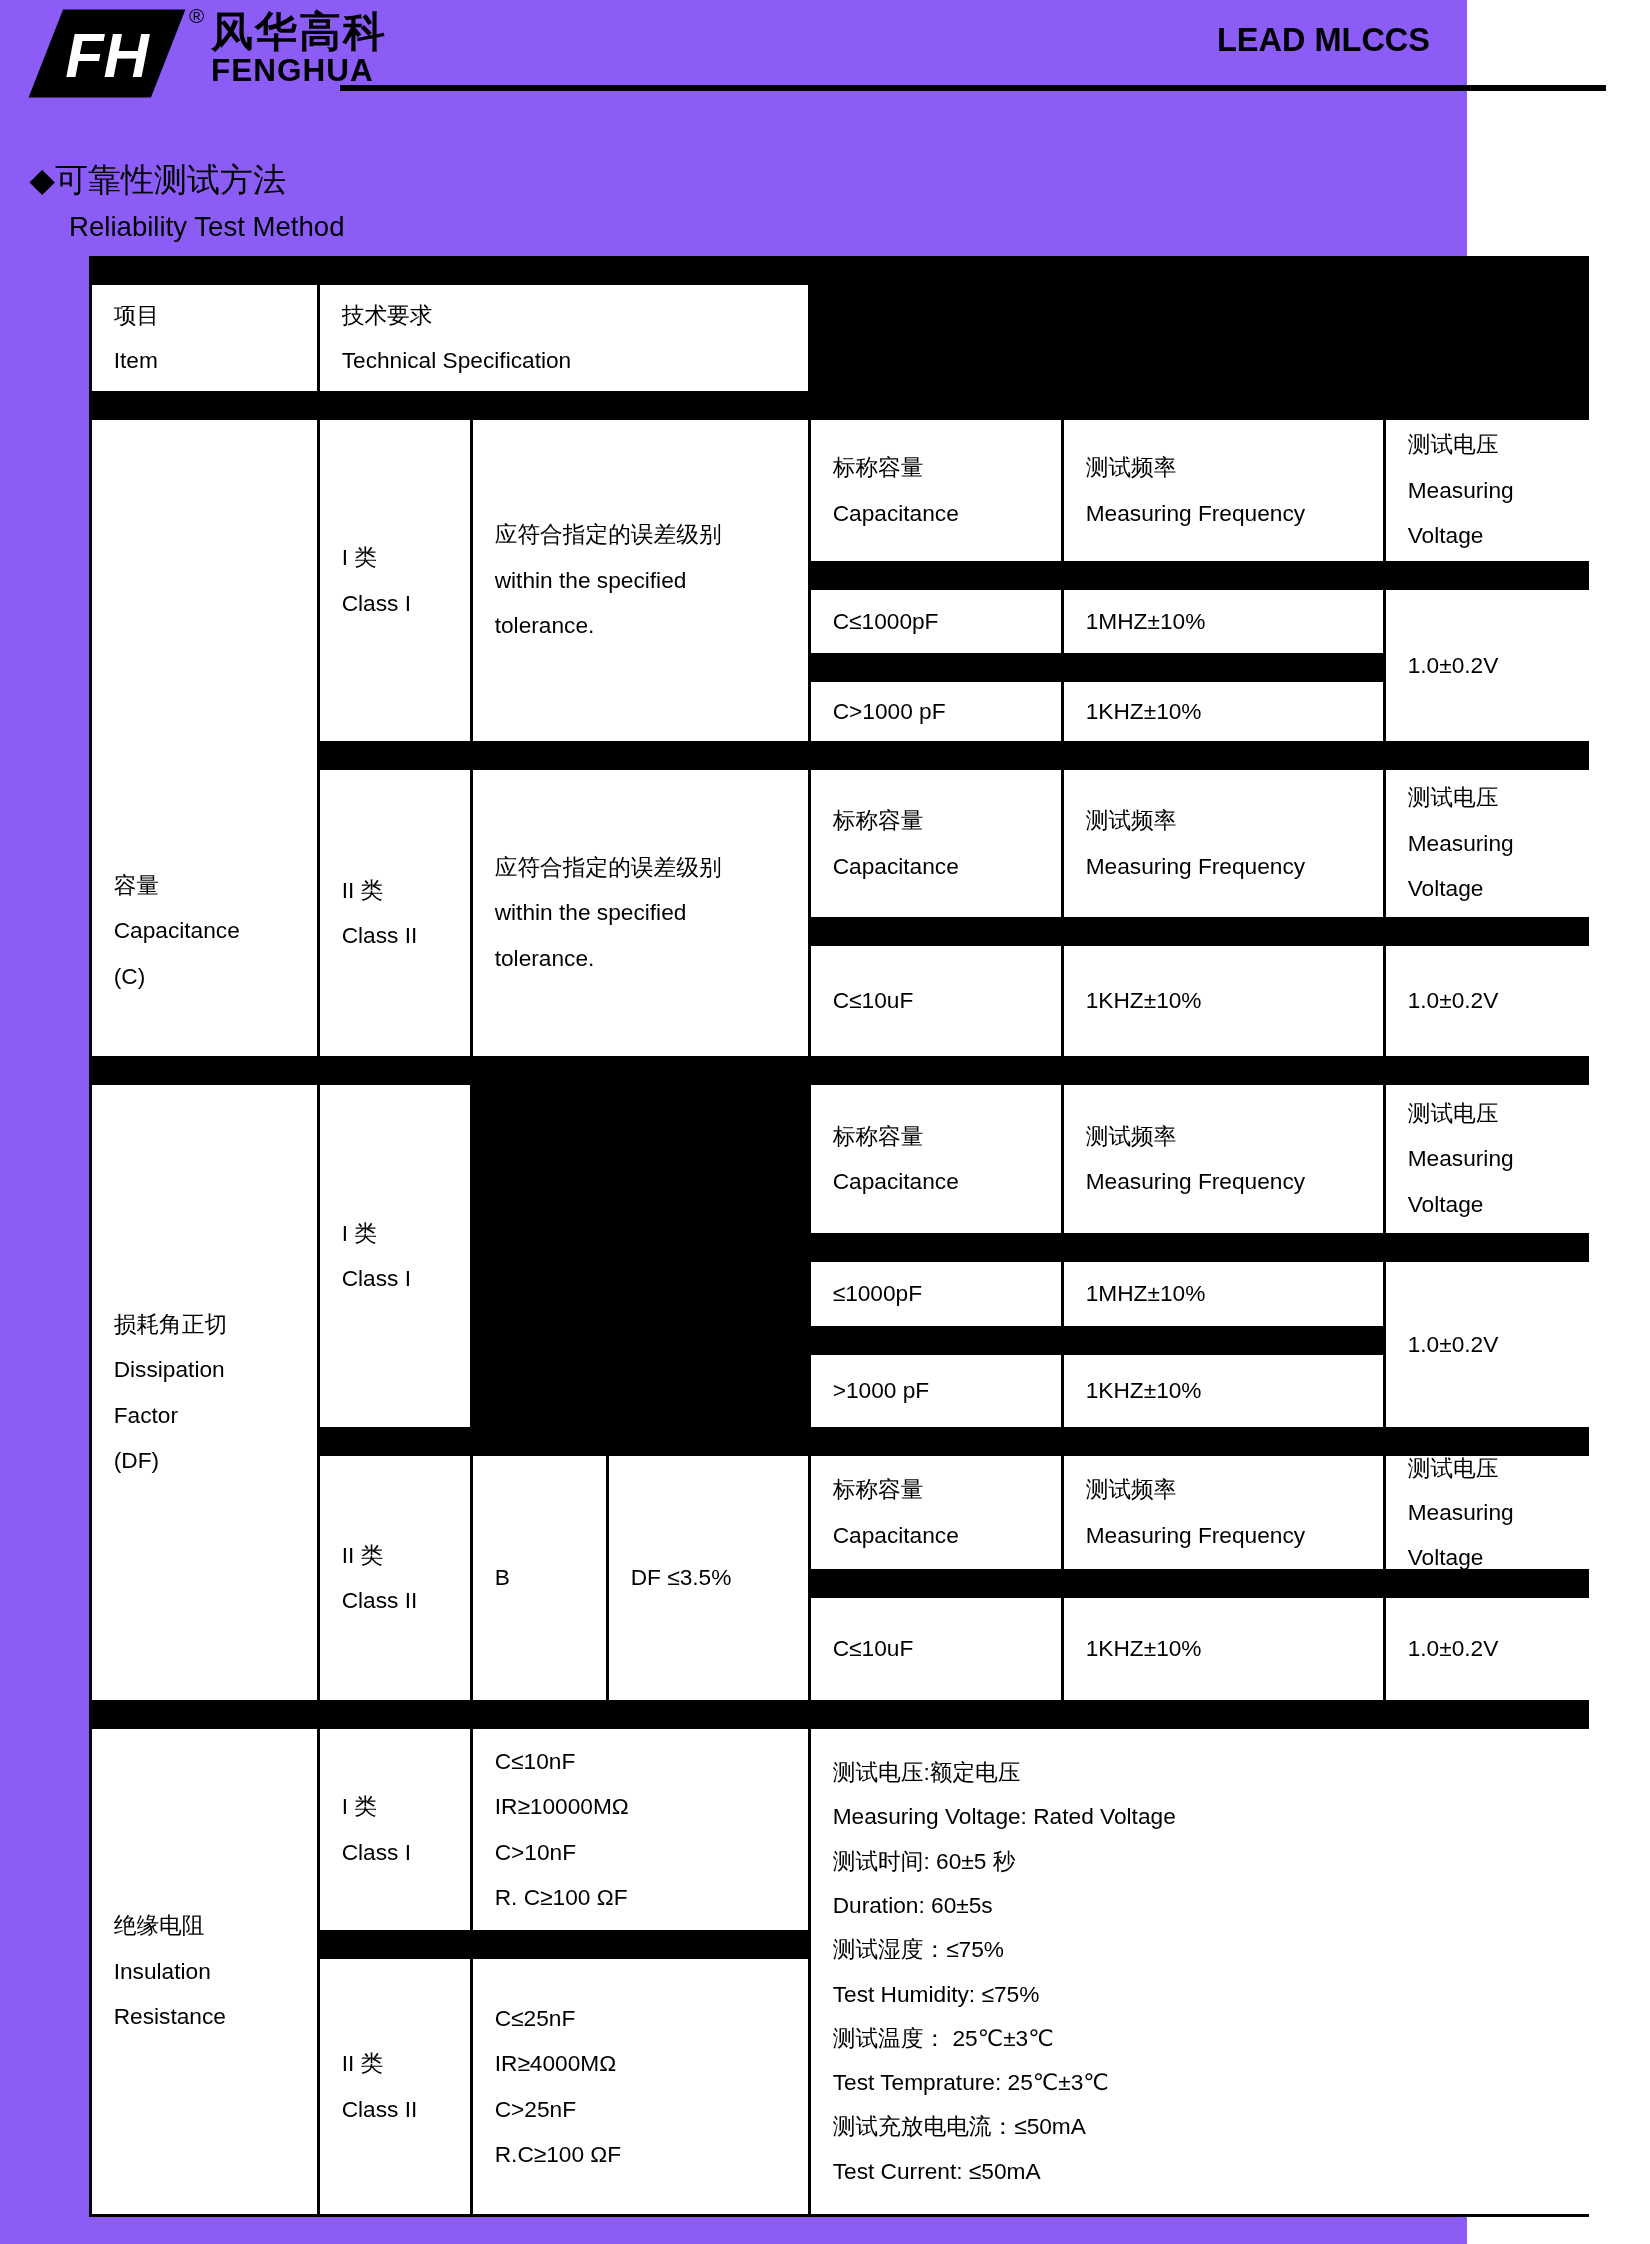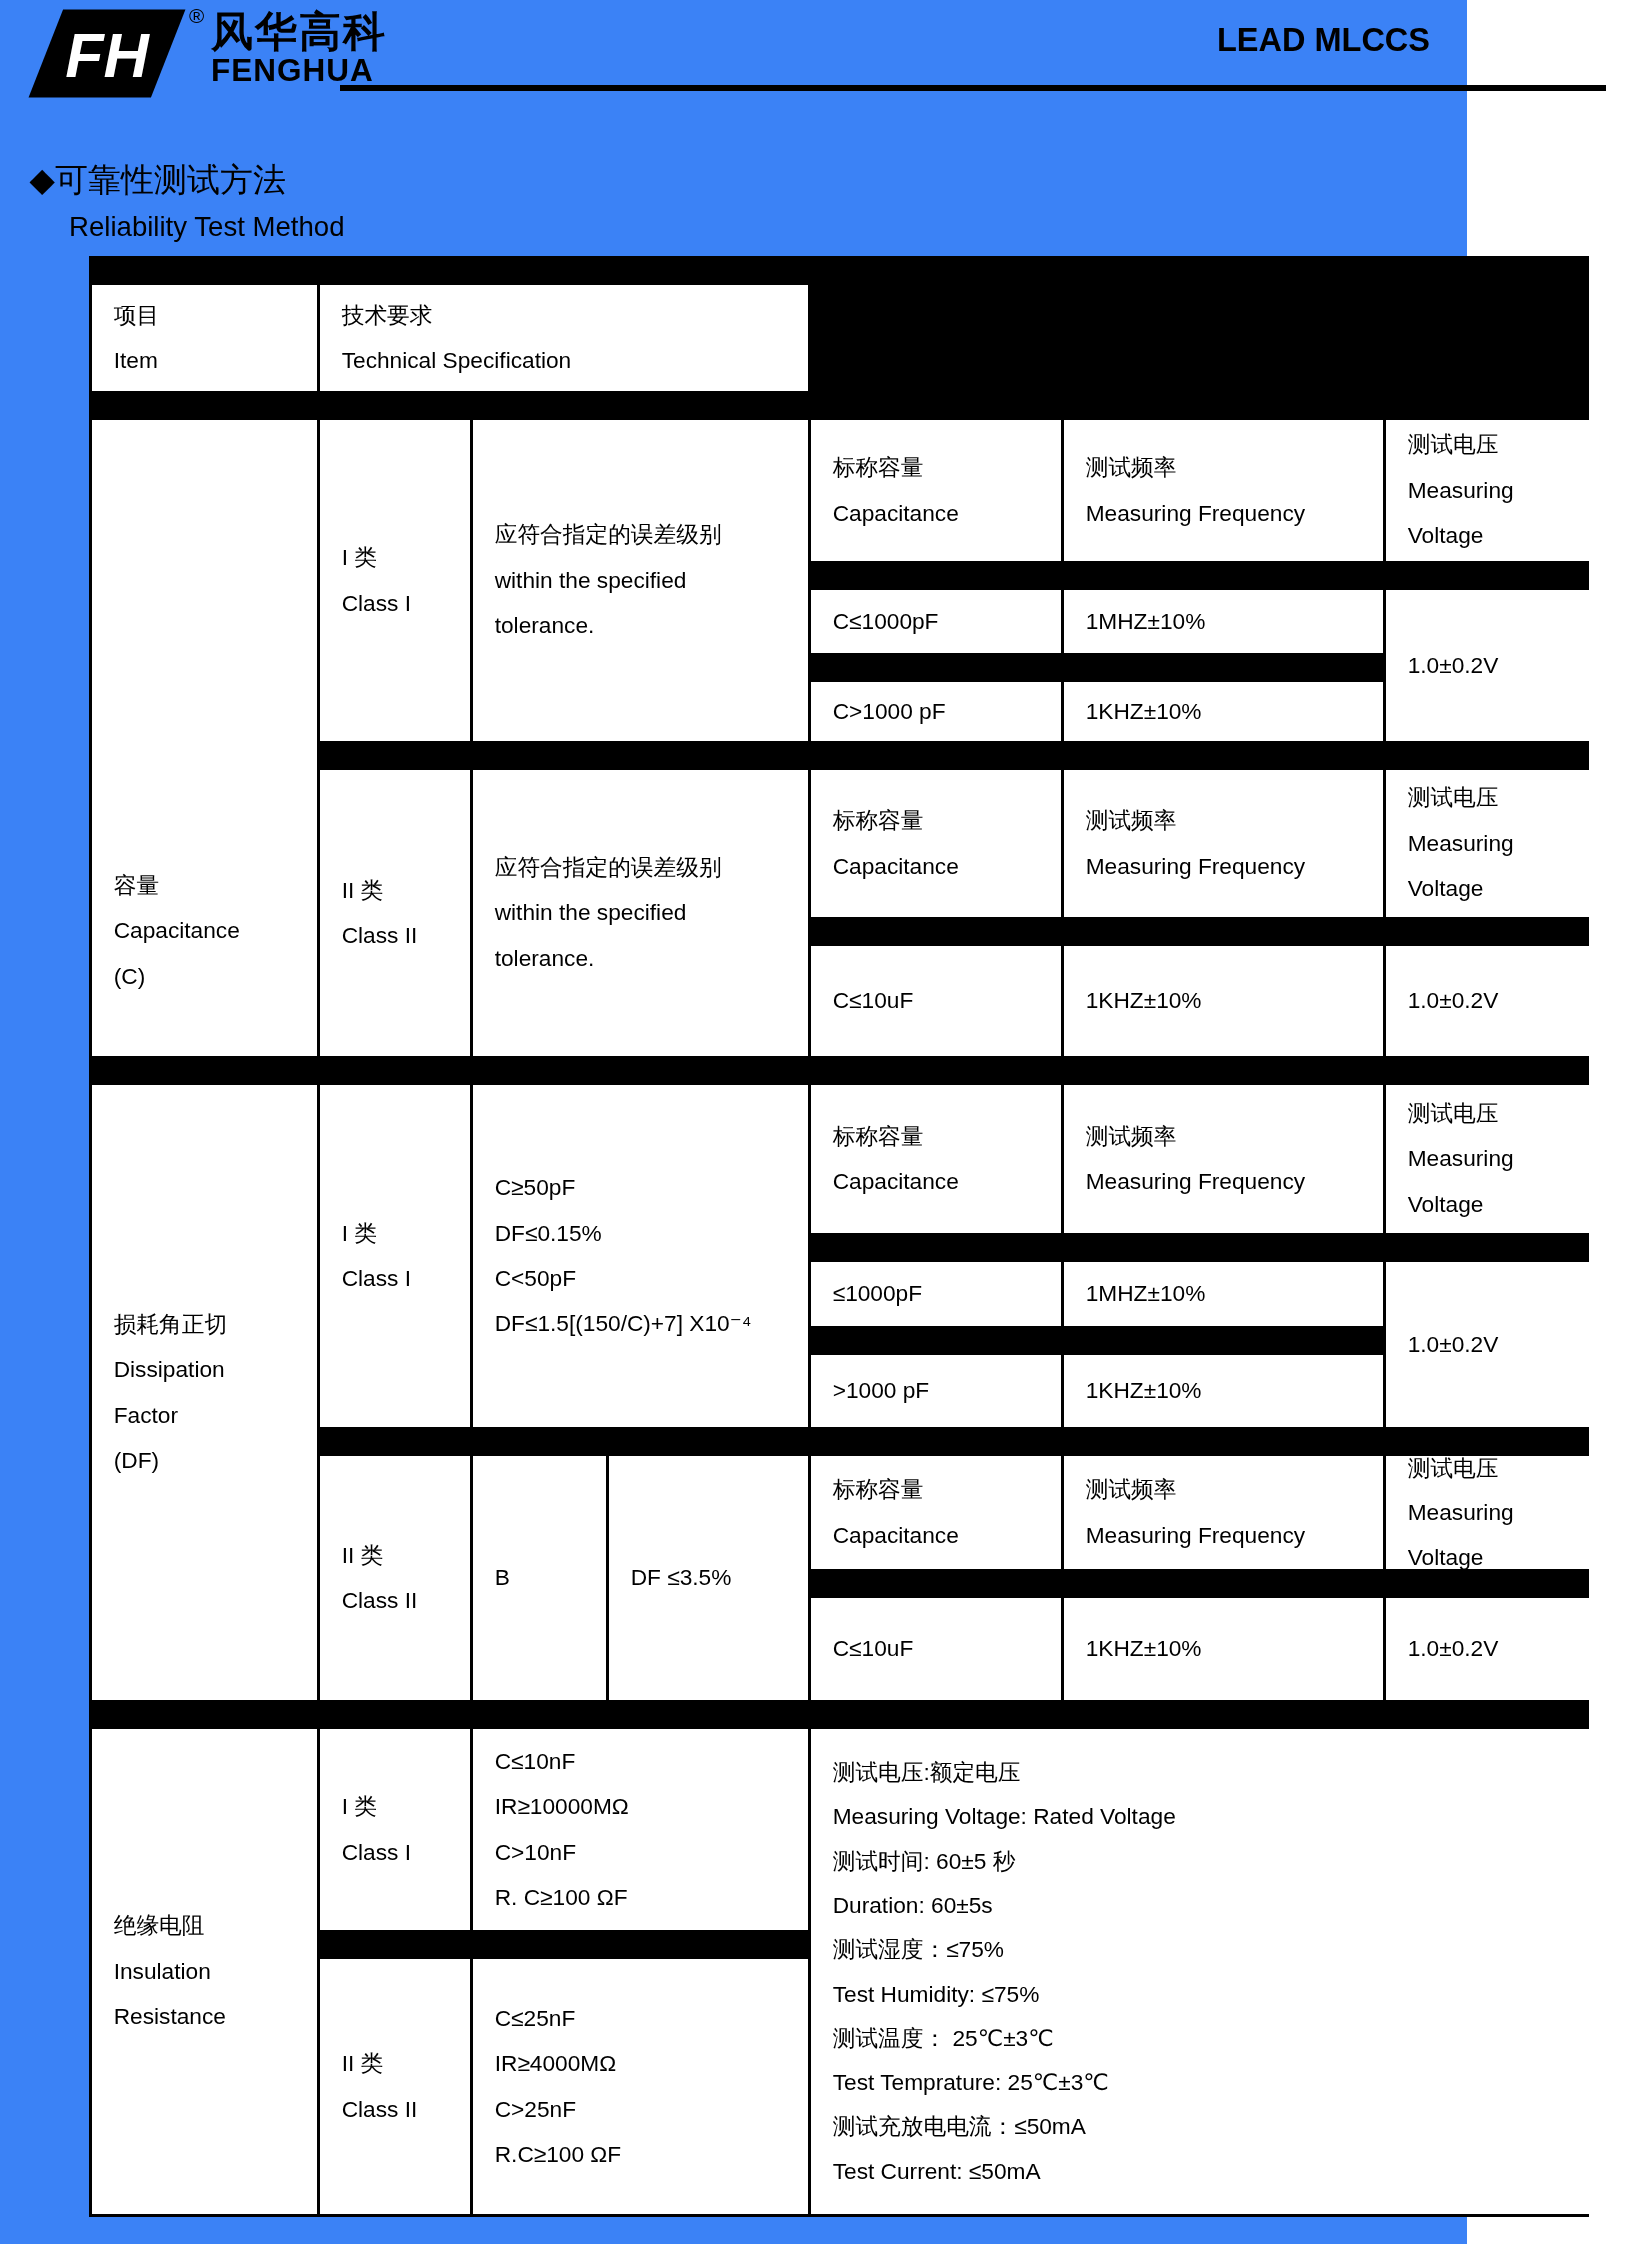--- a/index.html
+++ b/index.html
@@ -1,19 +1,19 @@
 <!DOCTYPE html>
 <html><head>
 <meta charset="utf-8">
 <style>
   html,body{margin:0;padding:0;background:#fff;}
   #page{
     position:relative;
     width:1467px;height:2245px;
-    background:#3b82f6;
+    background:#8b5cf6;
     font-family:"Liberation Sans","DejaVu Sans",sans-serif;
     color:#000;
   }
   
   #logo{position:absolute;left:27.6px;top:7.9px;}
   #reg-mark{position:absolute;left:189px;top:3.9px;font-size:20.7px;}
   #brand{position:absolute;left:211px;top:9.9px;line-height:1.05;}
   #brand .cn{font-size:42px;font-weight:bold;letter-spacing:2px;}
   #brand .en{font-size:31.5px;font-weight:600;letter-spacing:1px;}
   #product-line{position:absolute;right:37px;top:21.7px;font-size:32.5px;font-weight:bold;}
@@ -110,24 +110,20 @@
     <div class="cell" style="grid-area:6/5/7/6">C≤10uF</div>
     <div class="cell" style="grid-area:6/6/7/7">1KHZ±10%</div>
     <div class="cell" style="grid-area:6/7/7/8">1.0±0.2V</div>
 
     <div class="cell" style="grid-area:7/1/12/2">损耗角正切
 Dissipation
 Factor
 (DF)</div>
     <div class="cell" style="grid-area:7/2/10/3">I 类
 Class I</div>
-    <div class="cell" style="grid-area:7/3/10/5">C≥50pF
-DF≤0.15%
-C&lt;50pF
-DF≤1.5[(150/C)+7] X10⁻⁴</div>
 
     <div class="cell" style="grid-area:7/5/8/6">标称容量
 Capacitance</div>
     <div class="cell" style="grid-area:7/6/8/7">测试频率
 Measuring Frequency</div>
     <div class="cell" style="grid-area:7/7/8/8">测试电压
 Measuring
 Voltage</div>
 
     <div class="cell" style="grid-area:8/5/9/6">≤1000pF</div>

